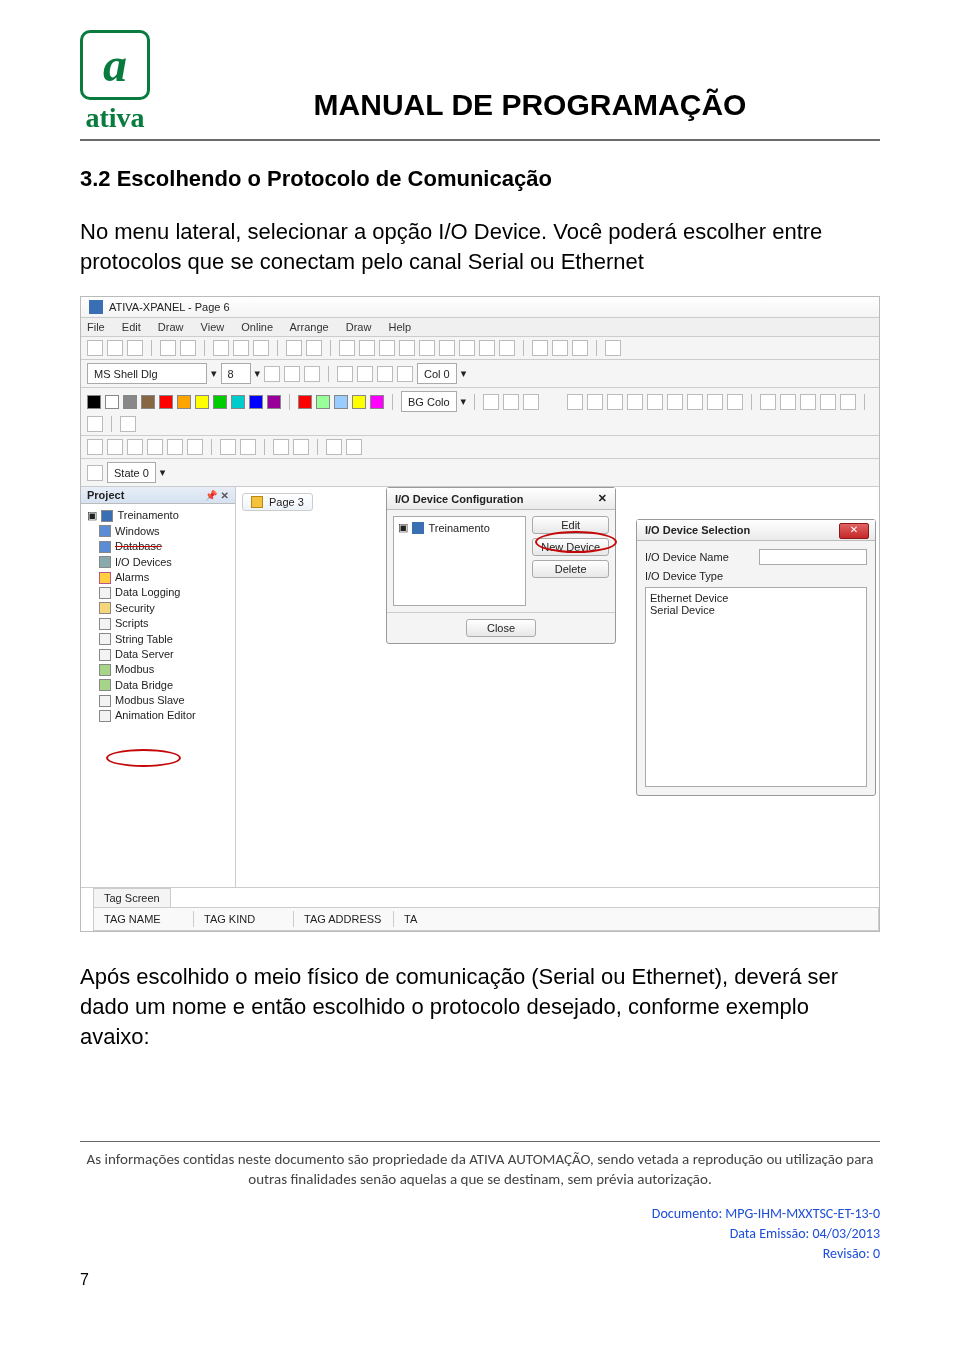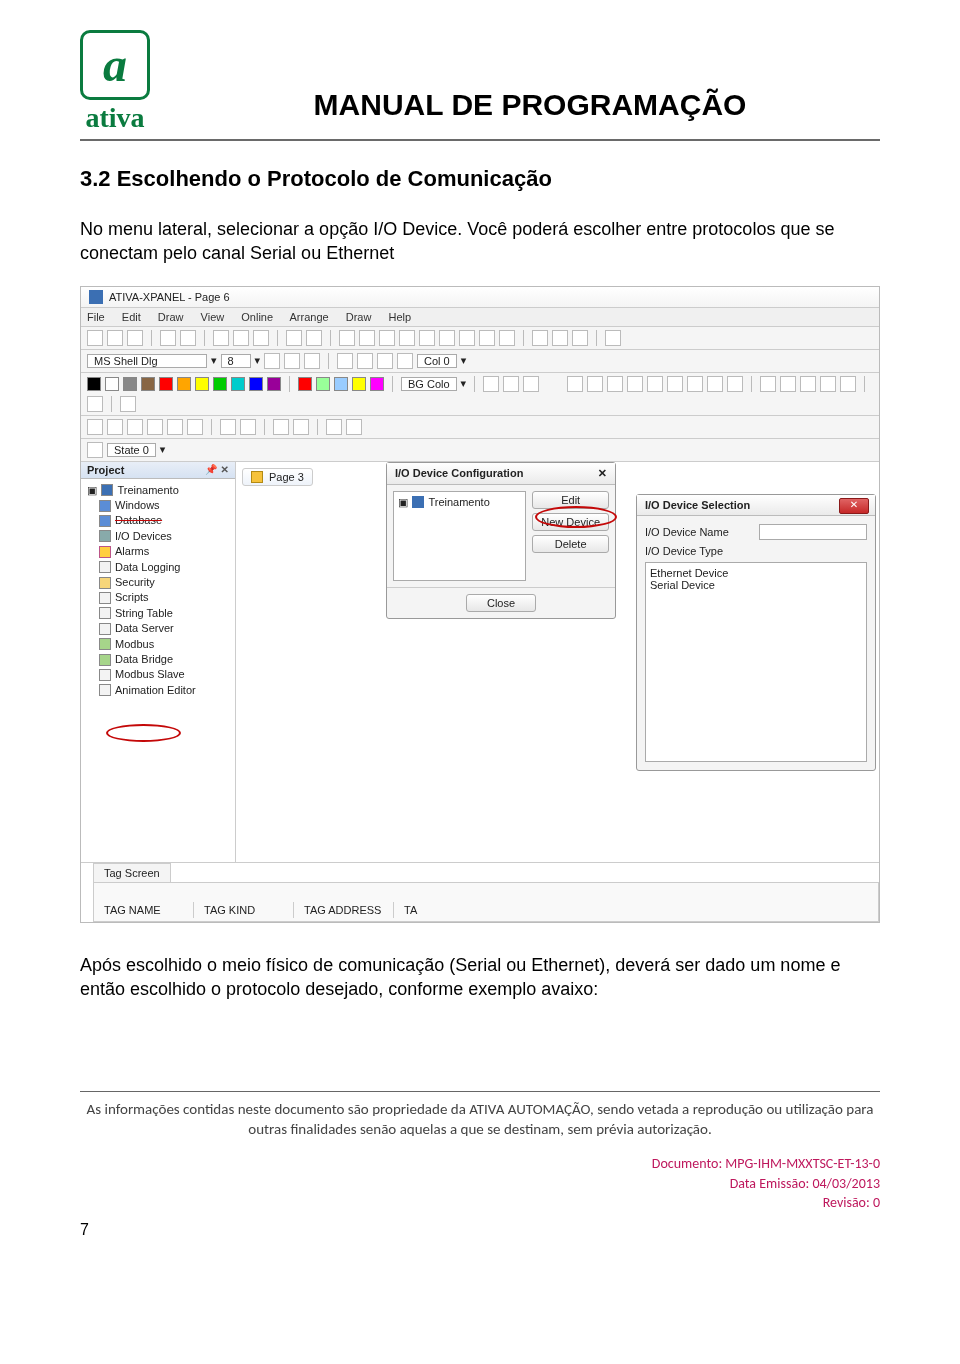--- a/index.html
+++ b/index.html
@@ -58,21 +58,21 @@
     border: none;
     border-top: 2px solid #6a6a6a;
     margin: 0 0 25px 0;
   }
   .section-heading {
     font-size: 22px;
     font-weight: bold;
     margin-bottom: 25px;
   }
   .body-text {
-    font-size: 18px;
+    font-size: 22px;
     line-height: 1.35;
     margin-bottom: 20px;
   }
 
   
   .app-window {
     border: 1px solid #bbb;
     font-family: "Segoe UI", Tahoma, sans-serif;
     font-size: 11px;
     color: #222;
@@ -111,21 +111,21 @@
     border: 1px solid #bbb;
     background: #fff;
     display:inline-block;
   }
   .tb-sep { width:1px; height:16px; background:#bbb; margin:0 4px; }
   .font-box, .size-box, .combo {
     border: 1px solid #aaa;
     background: #fff;
     padding: 1px 6px;
     min-width: 30px;
-    height: 14px;
+    height: 21px;
     display:inline-flex; align-items:center;text-align:center;
   }
   .font-box { width: 120px; }
   .sw { width:14px; height:14px; display:inline-block; border:1px solid #888; }
   .sw.blk{background:#000;} .sw.wht{background:#fff;} .sw.red{background:#f00;} .sw.ora{background:#ffa500;}
   .sw.yel{background:#ff0;} .sw.grn{background:#0c0;} .sw.cyn{background:#0cc;} .sw.blu{background:#00f;}
   .sw.pur{background:#909;} .sw.gry{background:#888;} .sw.pink{background:#f0f;}
   .sw.lgr{background:#9f9;} .sw.lbl{background:#9cf;} .sw.brn{background:#864;}
 
   .work-area {
@@ -261,36 +261,36 @@
     border:1px solid #ccc;
     border-bottom:none;
     background:#f4f4f4;
   }
   .tag-grid {
     border:1px solid #ccc;
     display:flex;
     background:#f9f9f9;
     padding:3px 0;
   }
-  .tag-grid .th { padding:2px 10px; border-right:1px solid #ccc; font-weight:normal; min-width:100px;margin-top:16px; }
+  .tag-grid .th { padding:2px 10px; border-right:1px solid #ccc; font-weight:normal; min-width:100px; }
 
   
   .footer-sep { border:none; border-top:1px solid #666; margin-top:90px; }
   .footnote {
     font-family: Calibri, Arial, sans-serif;
     font-size: 15px;
     color:#444;
     text-align: center;
     line-height:1.3;
     margin-top:4px;
   }
   .meta {
     font-family: Calibri, Arial, sans-serif;
     font-size: 14px;
-    color:#be185d;
+    color:#1d4ed8;
     text-align: right;
     margin-top: 15px;
     line-height:1.4;
   }
   .pgnum {
     font-size: 16px;
     margin-top: 8px;
   }
 </style>
 </head>

